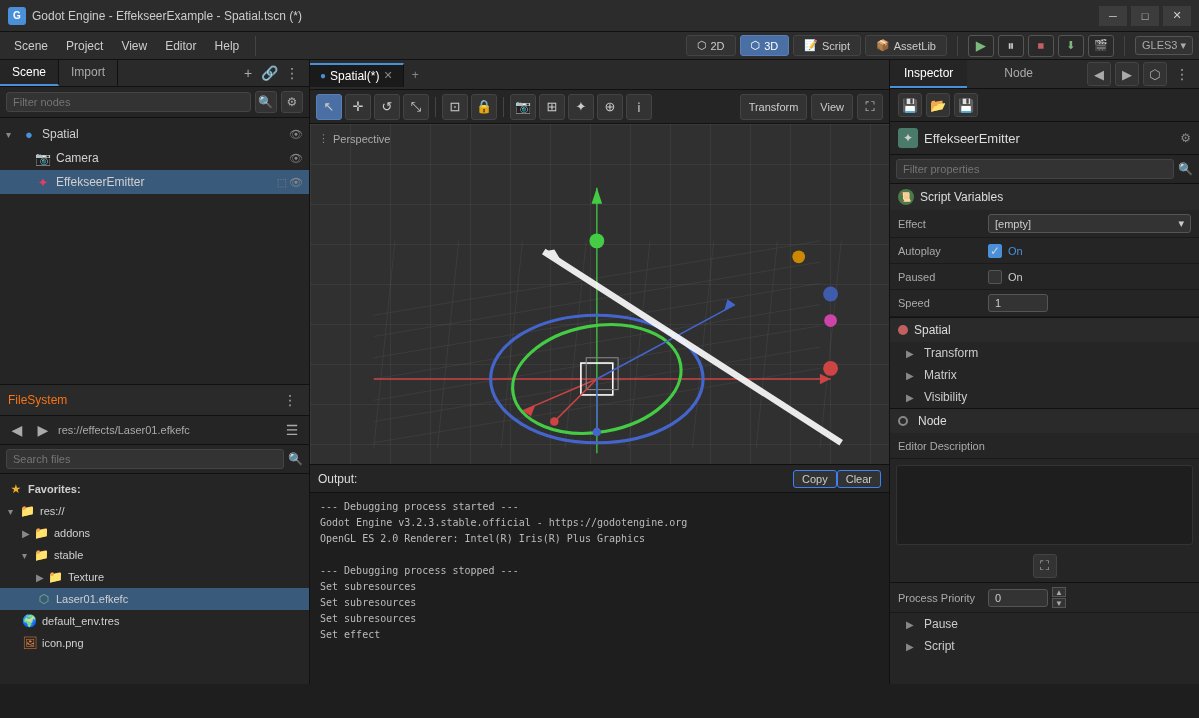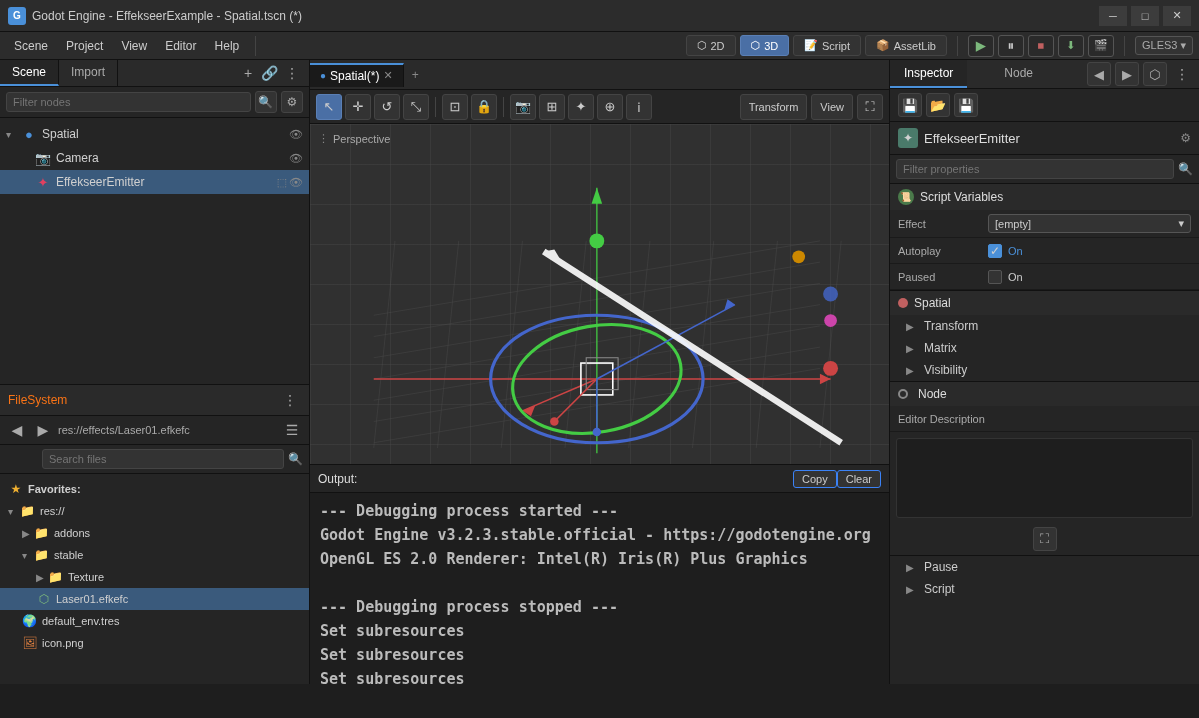--- a/index.html
+++ b/index.html
@@ -51,21 +51,21 @@
     .tree-label { flex: 1; font-size: 12px; }
     .tree-eye { color: #888; font-size: 11px; margin-left: auto; }
 
     
     #filesystem-panel { border-top: 1px solid #111; height: 300px; display: flex; flex-direction: column; }
     #fs-header { display: flex; align-items: center; padding: 4px 8px; background: #2a2a2a; border-bottom: 1px solid #111; }
     #fs-header .fs-title { font-size: 12px; color: #f97316; flex: 1; }
     .fs-nav { display: flex; align-items: center; padding: 3px 6px; gap: 4px; border-bottom: 1px solid #111; background: #252525; }
     .fs-path { font-size: 11px; color: #aaa; flex: 1; }
     .fs-search { display: flex; align-items: center; padding: 4px 6px; border-bottom: 1px solid #111; }
-    .fs-search input { flex: 1; background: #333; border: 1px solid #444; border-radius: 3px; color: #ccc; padding: 3px 6px; font-size: 11px; margin-left: 36px; }
+    .fs-search input { flex: 1; background: #333; border: 1px solid #444; border-radius: 3px; color: #ccc; padding: 3px 6px; font-size: 11px; }
     #fs-tree { flex: 1; overflow-y: auto; padding: 4px 0; }
     .fs-item { display: flex; align-items: center; padding: 2px 8px; cursor: pointer; height: 22px; }
     .fs-item.selected { background: #3a5a7c; }
     .fs-arrow { width: 12px; color: #888; font-size: 10px; flex-shrink:0; }
     .fs-icon { width: 16px; height: 16px; margin-right: 4px; flex-shrink:0; display:flex; align-items:center; justify-content:center; font-size: 12px; }
     .fs-label { font-size: 11px; }
 
     
     #center-panel { flex: 1; display: flex; flex-direction: column; background: #1a1a1a; }
 
@@ -93,21 +93,21 @@
       linear-gradient(90deg, rgba(80,80,80,0.3) 1px, transparent 1px);
       background-size: 40px 40px;
       background-color: #303030;
     }
 
     
     #output-panel { height: 220px; background: #1e1e1e; border-top: 1px solid #111; display: flex; flex-direction: column; }
     #output-header { display: flex; align-items: center; padding: 4px 8px; background: #252525; border-bottom: 1px solid #111; height: 28px; }
     #output-header .out-label { font-size: 12px; color: #ddd; flex: 1; }
     #output-header .out-btn { padding: 2px 8px; background: #333; border: 1px solid #3b82f6; border-radius: 3px; color: #ccc; cursor: pointer; font-size: 11px; }
-    #output-content { flex: 1; padding: 6px 10px; overflow-y: auto; font-family: monospace; font-size: 15px; color: #bbb; line-height: 1.6; font-weight: bold; }
+    #output-content { flex: 1; padding: 6px 10px; overflow-y: auto; font-family: monospace; font-size: 10px; color: #bbb; line-height: 1.6; }
     #output-tabs { display: flex; background: #2a2a2a; border-top: 1px solid #111; height: 28px; align-items: center; padding: 0 6px; gap: 4px; }
     .out-tab { padding: 3px 10px; color: #aaa; cursor: pointer; font-size: 12px; border-radius: 3px; }
     .out-tab.active { color: #fff; background: #3a3a3a; }
     .out-tab-right { margin-left: auto; }
     .version-badge { font-size: 11px; color: #888; }
 
     
     #right-panel { width: 310px; background: #252525; border-left: 1px solid #111; display: flex; flex-direction: column; }
     #inspector-tabs { display: flex; background: #2a2a2a; border-bottom: 1px solid #111; gap: 23px; }
     .insp-tab { padding: 6px 14px; cursor: pointer; font-size: 12px; color: #aaa; }
@@ -489,20 +489,26 @@
         </div>
 
         <div class="insp-row">
           <span class="insp-prop">Paused</span>
           <div class="insp-val insp-check">
             <div class="insp-checkbox"></div>
             <span class="insp-text-val">On</span>
           </div>
         </div>
 
+        <div class="insp-row">
+          <span class="insp-prop">Speed</span>
+          <div class="insp-val">
+            <div class="insp-number">1</div>
+          </div>
+        </div>
 
       </div>
 
       <div class="insp-section">
         <div class="insp-section-header">
           <span class="insp-section-icon" style="background:#c06060; width:10px; height:10px; border-radius:50%;"></span>
           <span class="insp-section-label">Spatial</span>
         </div>
         <div class="insp-section-item">
           <span class="insp-expand">▶</span>
@@ -523,20 +529,30 @@
           <span style="display:inline-block; width:10px; height:10px; border-radius:50%; border:2px solid #888; margin-right:4px;"></span>
           <span class="insp-section-label">Node</span>
         </div>
         <div class="insp-row">
           <span class="insp-prop">Editor Description</span>
         </div>
         <textarea class="insp-desc-area" style=""></textarea>
         <button class="insp-toolbar-btn" style="margin: 0 auto 4px; display:flex; width:24px; height:24px;">⛶</button>
       </div>
 
+      <div class="insp-row">
+        <span class="insp-prop">Process Priority</span>
+        <div class="insp-val" style="display:flex; align-items:center; gap:4px;">
+          <div class="insp-number">0</div>
+          <div style="display:flex; flex-direction:column; gap:1px;">
+            <button style="width:14px; height:10px; background:#333; border:1px solid #555; color:#aaa; font-size:8px; cursor:pointer;">▲</button>
+            <button style="width:14px; height:10px; background:#333; border:1px solid #555; color:#aaa; font-size:8px; cursor:pointer;">▼</button>
+          </div>
+        </div>
+      </div>
 
       <div class="insp-section-item">
         <span class="insp-expand">▶</span>
         <span class="insp-section-item-label">Pause</span>
       </div>
 
       <div class="insp-section-item">
         <span class="insp-expand">▶</span>
         <span class="insp-section-item-label">Script</span>
       </div>

